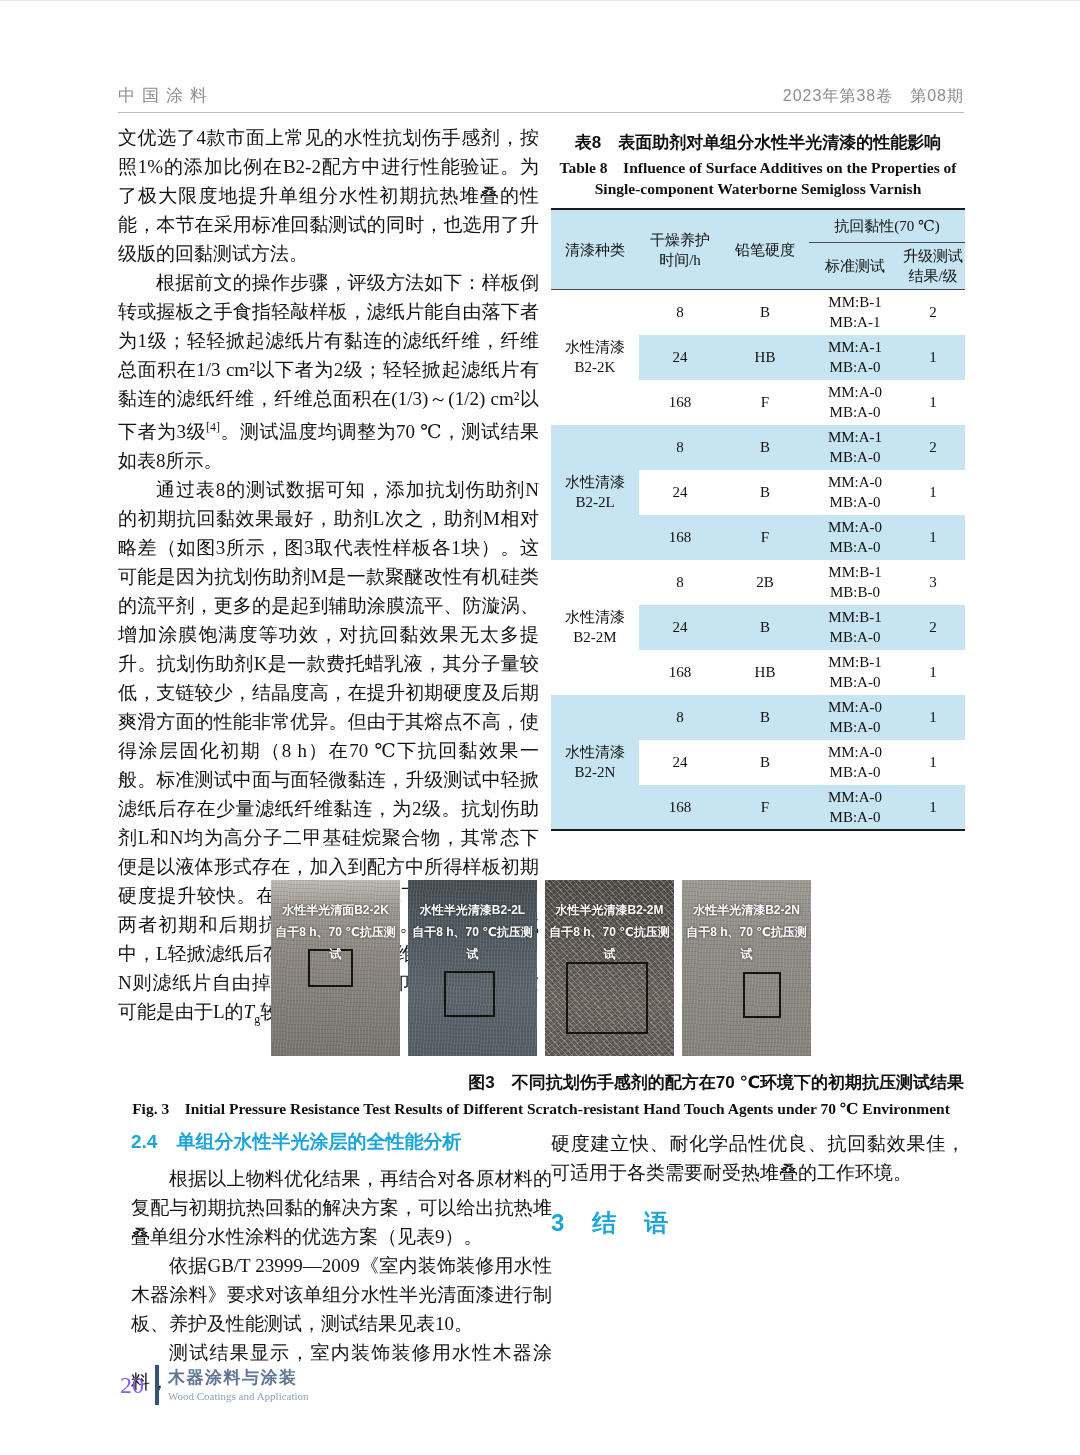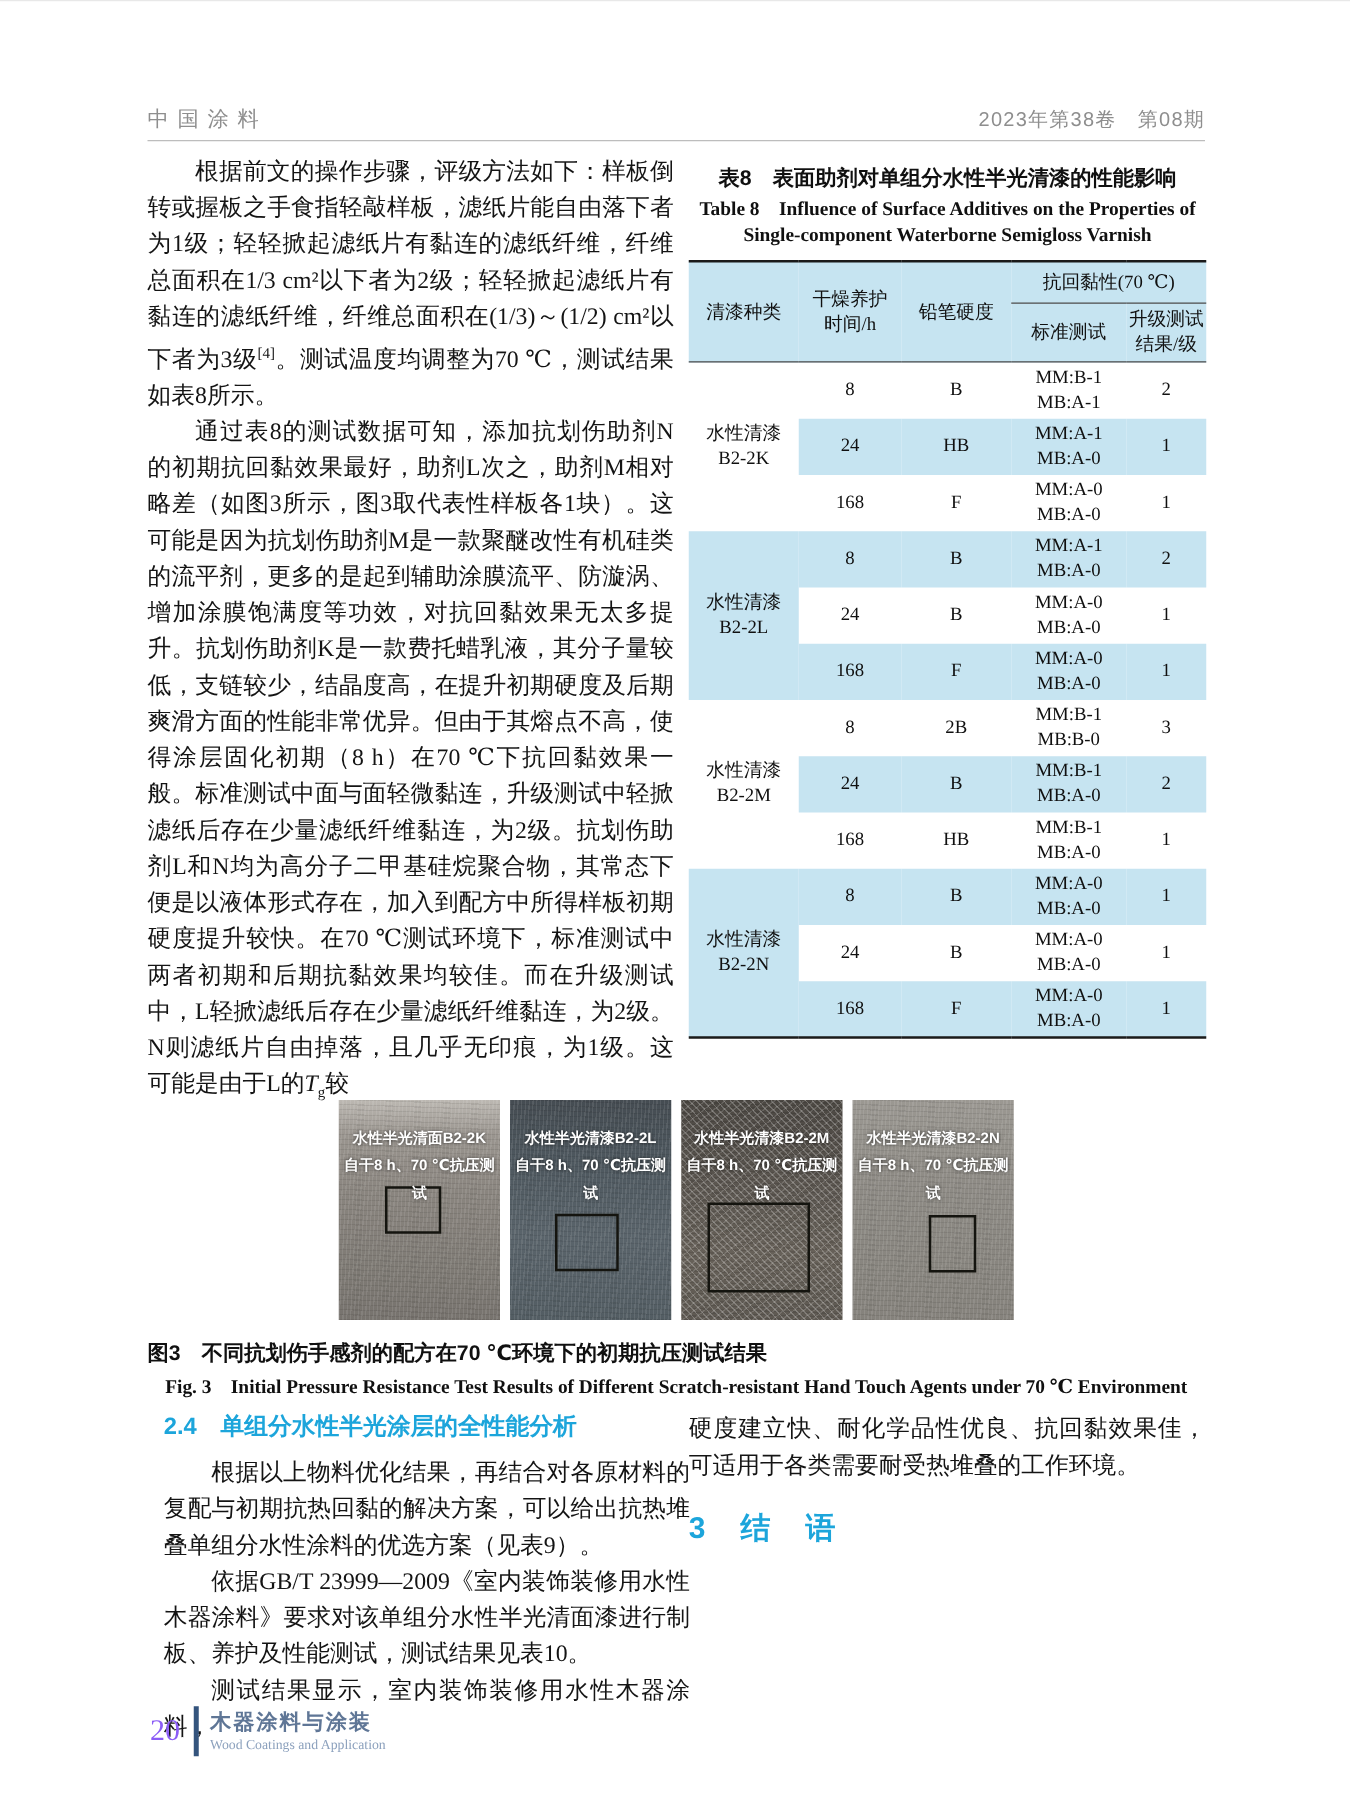--- a/index.html
+++ b/index.html
@@ -85,21 +85,21 @@
   .pM .tex {
     background-image:
       repeating-linear-gradient(47deg, rgba(255,255,255,.22) 0 1px, rgba(0,0,0,0) 1px 4px),
       repeating-linear-gradient(-39deg, rgba(255,255,255,.14) 0 1px, rgba(0,0,0,0) 1px 5px),
       repeating-linear-gradient(2deg, rgba(0,0,0,.10) 0 1px, rgba(0,0,0,0) 1px 3px);
   }
   .pM .psquare { left:21px; top:82px; width:78px; height:68px; }
   .pN { background:linear-gradient(180deg,#9b9892 0%,#8e8b85 38%,#858playe 100%); background:linear-gradient(180deg,#9b9892 0%,#8e8b85 38%,#85827c 100%); }
   .pN .psquare { left:61px; top:92px; width:34px; height:42px; }
   .cap-zh {
-    margin-top:15px; text-align:left; font-weight:bold; font-size:17px;
+    margin-top:15px; text-align:right; font-weight:bold; font-size:17px;
     font-family:"Liberation Sans","DejaVu Sans",sans-serif; color:#101010;
   }
   .cap-en {
     margin-top:5px; text-align:center; font-weight:bold; font-size:15.5px;
     font-family:"Liberation Serif","DejaVu Serif",serif; color:#101010;
   }
 
   
   .h-cyan {
     color:#1ca5db; font-family:"Liberation Sans","DejaVu Sans",sans-serif;
@@ -123,20 +123,21 @@
 <body>
 
 <div class="page">
 
   <header class="page-header">
     <span class="hdr-journal">中国涂料</span>
     <span class="hdr-issue">2023年第38卷　第08期</span>
   </header>
 
   <section class="col left-top">
+    <p class="noindent">文优选了4款市面上常见的水性抗划伤手感剂，按照1%的添加比例在B2-2配方中进行性能验证。为了极大限度地提升单组分水性初期抗热堆叠的性能，本节在采用标准回黏测试的同时，也选用了升级版的回黏测试方法。</p>
     <p><span>根据前文的操作步骤，评级方法如下：样板倒转或握板之手食指轻敲样板，滤纸片能自由落下者为1级；轻轻掀起滤纸片有黏连的滤纸纤维，纤维总面积在1/3 cm²以下者为2级；轻轻掀起滤纸片有黏连的滤纸纤维，纤维总面积在(1/3)～(1/2) cm²以下者为3级</span><sup>[4]</sup><span>。测试温度均调整为70 ℃，测试结果如表8所示。</span></p>
     <p><span>通过表8的测试数据可知，添加抗划伤助剂N的初期抗回黏效果最好，助剂L次之，助剂M相对略差（如图3所示，图3取代表性样板各1块）。这可能是因为抗划伤助剂M是一款聚醚改性有机硅类的流平剂，更多的是起到辅助涂膜流平、防漩涡、增加涂膜饱满度等功效，对抗回黏效果无太多提升。抗划伤助剂K是一款费托蜡乳液，其分子量较低，支链较少，结晶度高，在提升初期硬度及后期爽滑方面的性能非常优异。但由于其熔点不高，使得涂层固化初期（8 h）在70 ℃下抗回黏效果一般。标准测试中面与面轻微黏连，升级测试中轻掀滤纸后存在少量滤纸纤维黏连，为2级。抗划伤助剂L和N均为高分子二甲基硅烷聚合物，其常态下便是以液体形式存在，加入到配方中所得样板初期硬度提升较快。在70 ℃测试环境下，标准测试中两者初期和后期抗黏效果均较佳。而在升级测试中，L轻掀滤纸后存在少量滤纸纤维黏连，为2级。N则滤纸片自由掉落，且几乎无印痕，为1级。这可能是由于L的</span><i class="var">T</i><sub>g</sub><span>较</span></p>
   </section>
 
   <section class="col right-top">
     <div class="tbl-title-zh">表8　表面助剂对单组分水性半光清漆的性能影响</div>
     <div class="tbl-title-en">Table 8　Influence of Surface Additives on the Properties of Single-component Waterborne Semigloss Varnish</div>
 
     <table class="t8">
       <colgroup>

